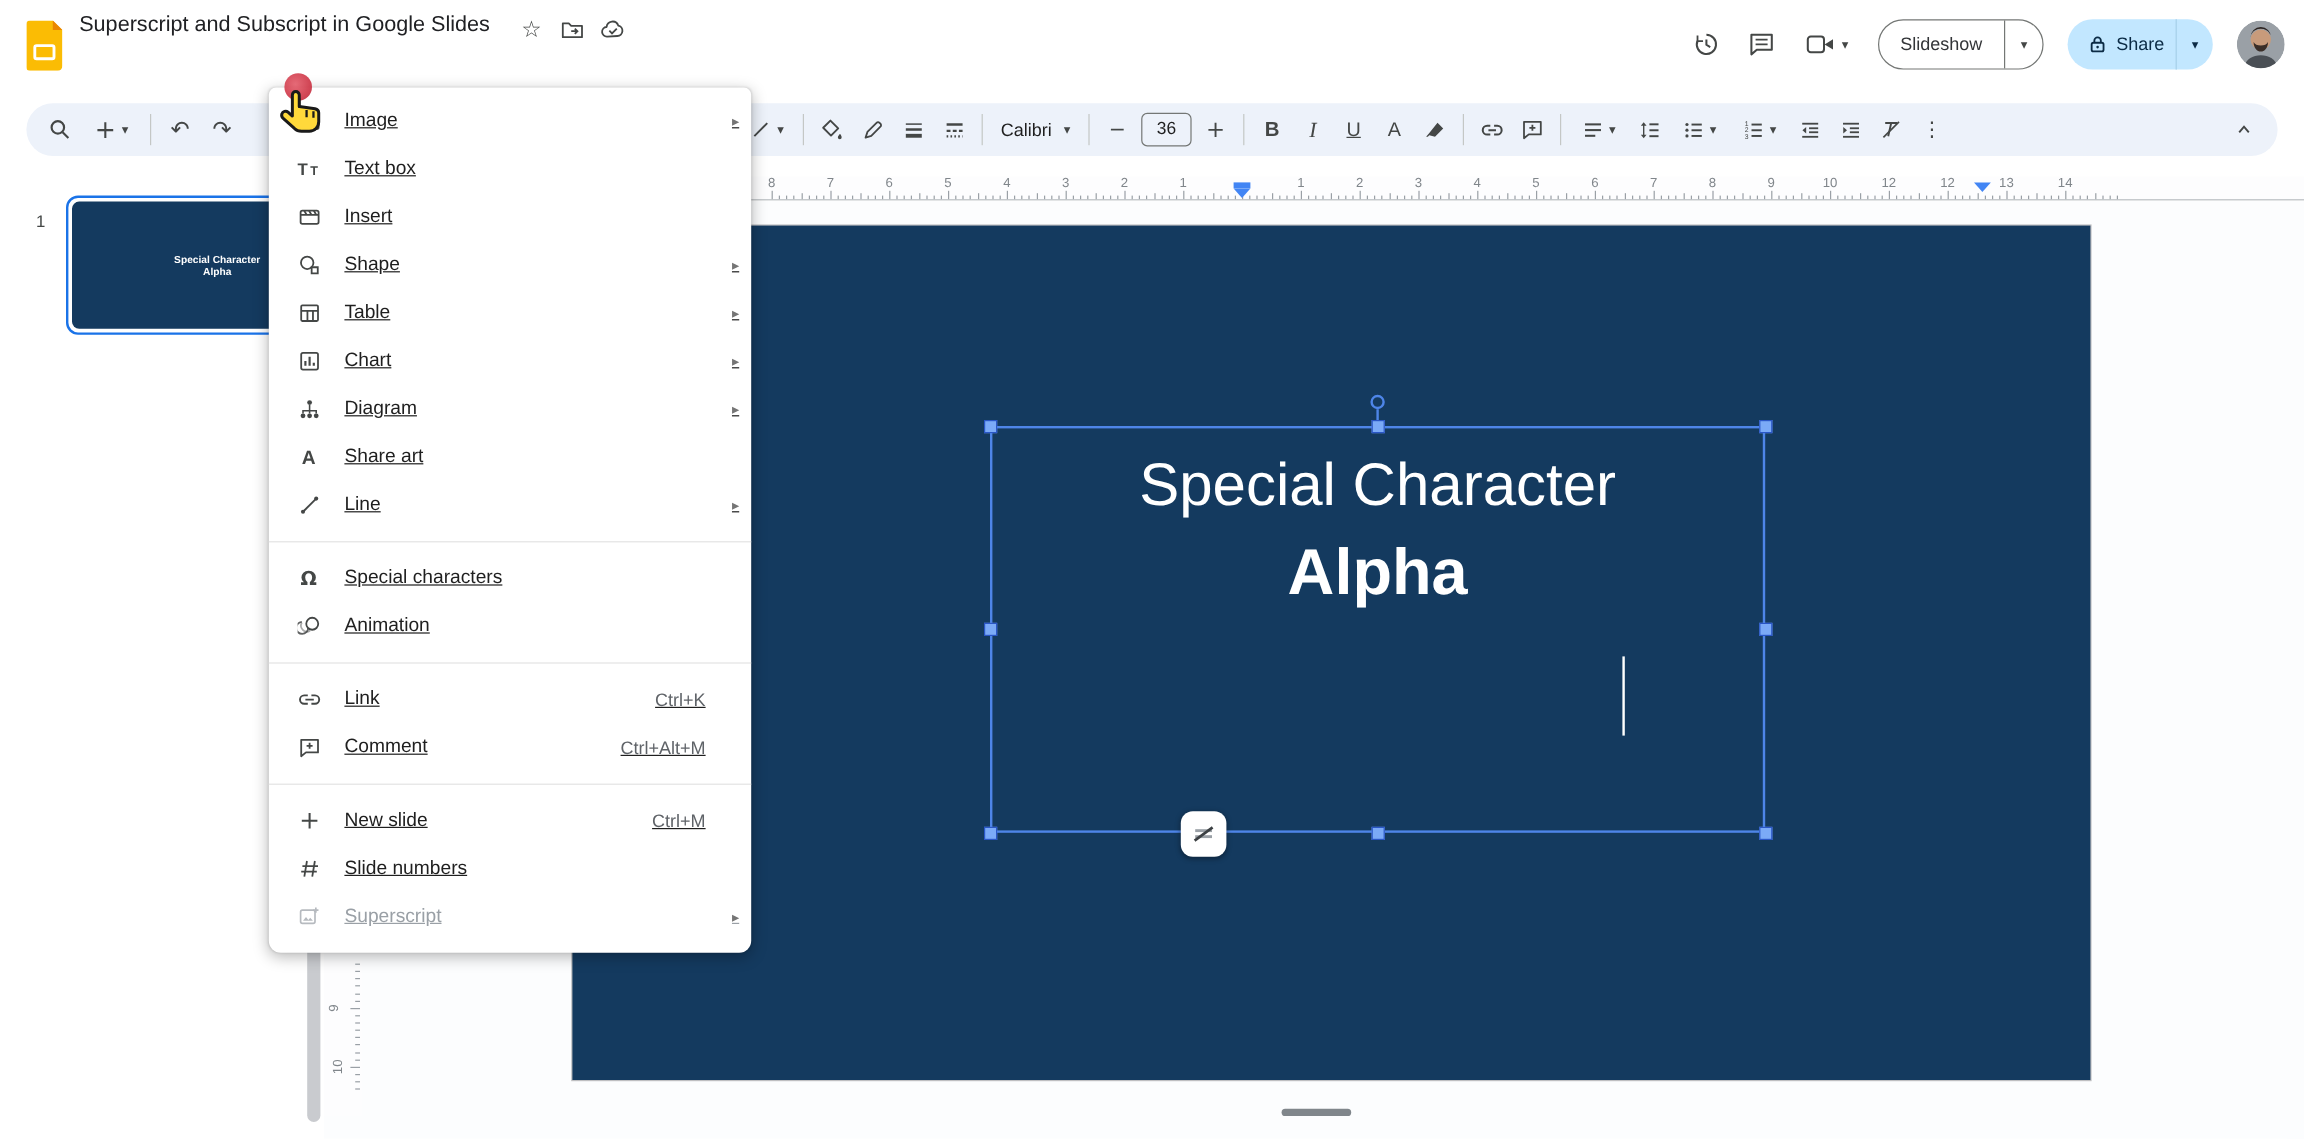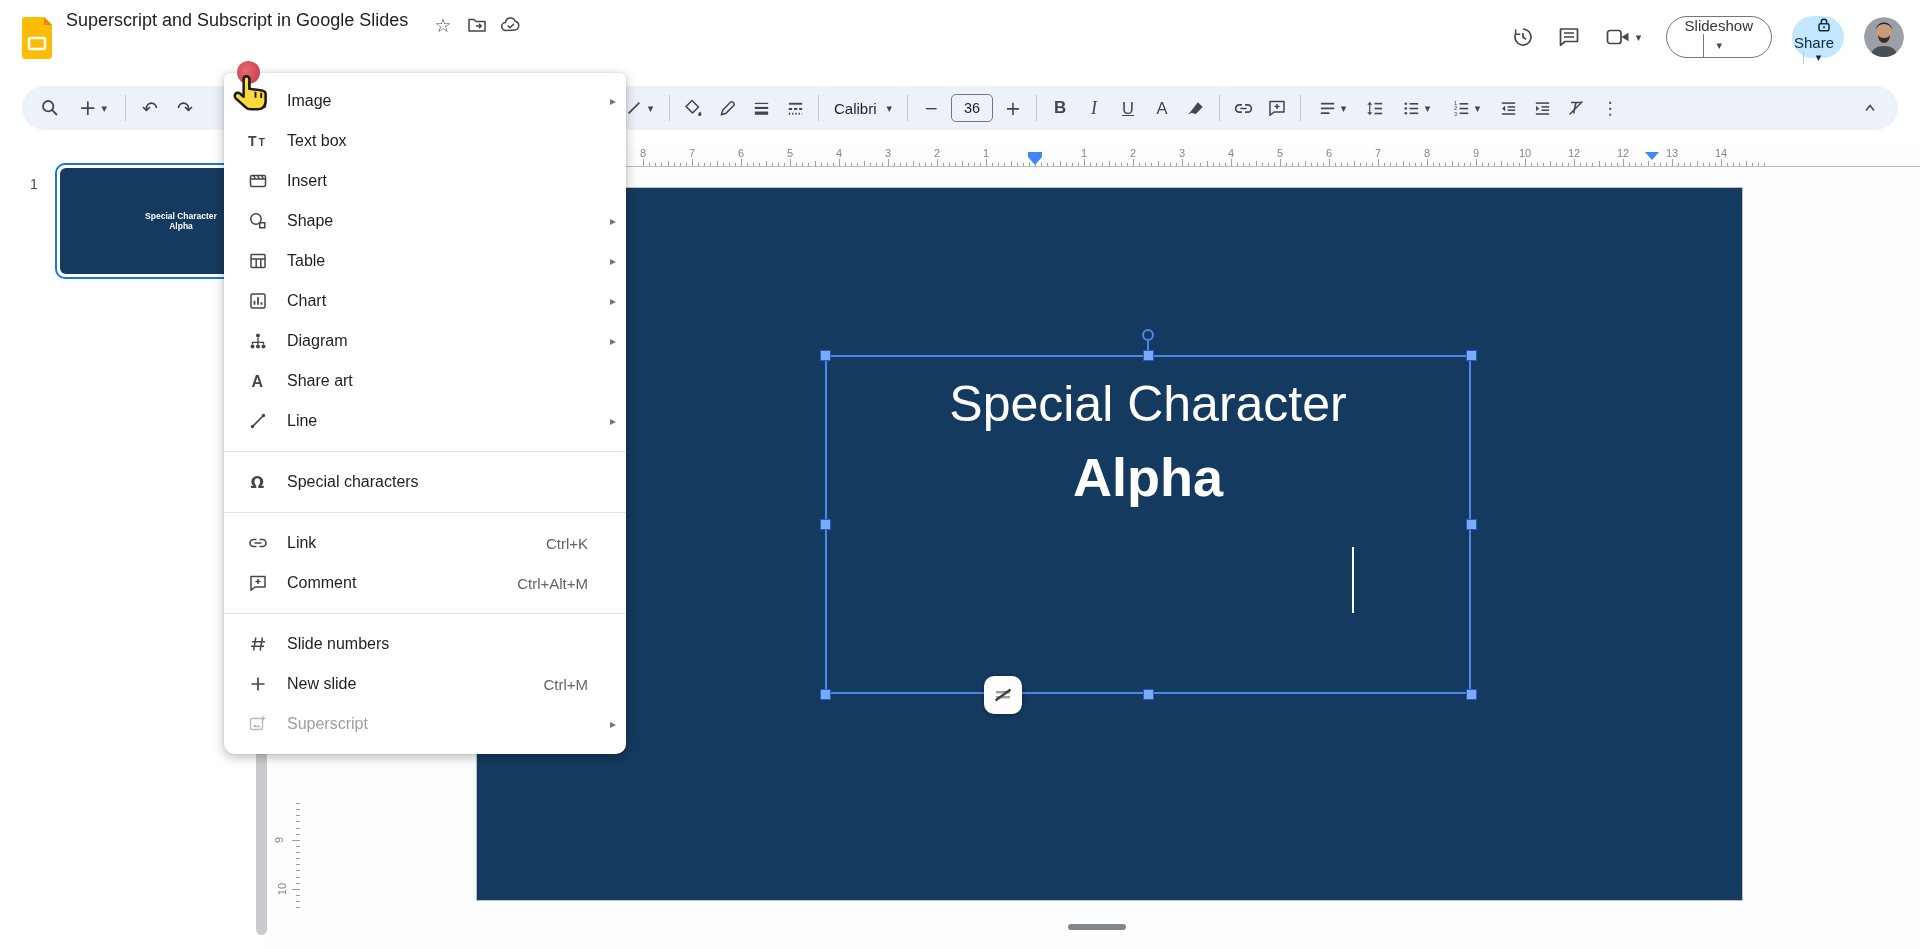--- a/index.html
+++ b/index.html
@@ -10,21 +10,21 @@
   
   #topbar{left:0;top:0;width:1920px;height:80px;background:#fff;z-index:20;}
   #slides-logo{left:22px;top:17px;}
   #doc-title{left:66px;top:10px;font-size:18px;color:#202124;white-space:nowrap;}
   .title-icon{top:14px;width:22px;height:22px;color:#444746;display:flex;align-items:center;justify-content:center;font-size:19px;}
   #menubar{left:56px;top:41px;display:flex;align-items:center;height:30px;}
   .menu-btn{padding:4px 11px;font-size:15.5px;color:#202124;border-radius:5px;cursor:default;}
   .menu-btn.active{background:#e2e5ea;}
   #topbar-right{right:16px;top:15px;display:flex;align-items:center;gap:20px;height:44px;}
   .tb-top-icon{width:26px;height:26px;color:#444746;display:flex;align-items:center;justify-content:center;}
-  .pill{height:42px;border-radius:21px;display:flex;align-items:center;box-sizing:border-box;flex-direction:column;}
+  .pill{height:42px;border-radius:21px;display:flex;align-items:center;box-sizing:border-box;}
   #slideshow-pill{border:1px solid #747775;background:#fff;}
   #slideshow-pill .lbl{padding:0 18px;font-size:15px;color:#333538;}
   #slideshow-pill .dd{border-left:1px solid #747775;height:100%;display:flex;align-items:center;padding:0 13px;}
   #share-pill{background:#c2e7ff;color:#0b2b45;text-align:right;}
   #share-pill .lk{padding:0 4px 0 16px;}
   #share-pill .lbl{padding:0 10px 0 2px;font-size:15px;font-weight:500;}
   #share-pill .dd{border-left:1px solid #a6cfe9;height:100%;display:flex;align-items:center;padding:0 12px;}
   .caret{font-family:"DejaVu Sans",sans-serif;font-size:11px;color:#444746;}
   #avatar{width:40px;height:40px;border-radius:50%;overflow:hidden;}
   
@@ -68,21 +68,21 @@
   #slide-text{left:555px;top:205px;width:646px;position:absolute;text-align:center;color:#fff;}
   #slide-text .l1{font-size:50px;font-weight:400;line-height:64px;}
   #slide-text .l2{font-size:54px;font-weight:700;line-height:82px;}
   #caret-line{left:1082px;top:380px;width:2px;height:66px;background:#fff;position:absolute;}
   #float-btn{left:714px;top:509px;width:38px;height:38px;background:#fff;border-radius:10px;position:absolute;
              box-shadow:0 1px 4px rgba(0,0,0,.35);display:flex;align-items:center;justify-content:center;}
   #hscrollbar{left:798px;top:757px;width:58px;height:6px;background:#80868b;border-radius:3px;position:absolute;}
   
   #insert-menu{left:224px;top:73px;width:402px;background:#fff;border-radius:6px 6px 10px 10px;z-index:60;
                box-shadow:0 3px 12px rgba(0,0,0,.28),0 0 2px rgba(0,0,0,.12);padding:8px 0 10px 0;box-sizing:border-box;}
-  .m-item{height:40px;display:flex;align-items:center;padding:0 10px 0 22px;font-size:16px;color:#1f1f1f;}
+  .m-item{height:40px;display:flex;align-items:center;padding:0 10px 0 22px;font-size:16px;color:#1f1f1f;text-decoration:underline;}
   .m-item .mi-icon{width:24px;height:24px;margin-right:17px;color:#444746;display:flex;align-items:center;justify-content:center;flex:none;}
   .m-item .mi-label{flex:1;white-space:nowrap;}
   .m-item .mi-short{font-size:15px;color:#5f6368;margin-right:14px;}
   .m-item .mi-sub{width:14px;color:#757575;font-family:"DejaVu Sans",sans-serif;font-size:12px;text-align:right;}
   .m-item.disabled{color:#9aa0a6;}
   .m-item.disabled .mi-icon{color:#b6babf;}
   .m-divider{height:1px;background:#e3e3e3;margin:10px 0;}
   
   #click-dot{left:237px;top:61px;width:23px;height:23px;border-radius:50%;z-index:100;
              background:radial-gradient(circle at 40% 40%, #e4606e 0%, #cf3a4a 60%, #b92a3c 100%);opacity:.93;}
@@ -711,20 +711,31 @@
     <div class="m-divider"></div>
     <div class="m-item">
       <span class="mi-icon">
         <svg width="20" height="20" viewBox="0 0 20 20">
           <text x="2.5" y="15.5" font-size="16" font-weight="600" fill="currentColor" font-family="DejaVu Sans,sans-serif">Ω</text>
         </svg>
       </span>
       <span class="mi-label">Special characters</span>
       <span class="mi-sub"></span>
     </div>
+    <div class="m-item">
+      <span class="mi-icon">
+        <svg width="20" height="20" viewBox="0 0 20 20" fill="none" stroke="currentColor" stroke-width="1.5">
+          <circle cx="12.2" cy="7.8" r="5"></circle>
+          <path d="M8.8 11.4a5 5 0 1 1-5.3-5.1" opacity=".85"></path>
+          <path d="M10.4 13.6a5 5 0 0 1-6.9-6.8" opacity=".45"></path>
+        </svg>
+      </span>
+      <span class="mi-label">Animation</span>
+      <span class="mi-sub"></span>
+    </div>
     <div class="m-divider"></div>
     <div class="m-item">
       <span class="mi-icon">
         <svg width="22" height="20" viewBox="0 0 22 20" fill="none" stroke="currentColor" stroke-width="1.6">
           <path d="M9.5 6.5H6.5a3.5 3.5 0 0 0 0 7h3M12.5 6.5h3a3.5 3.5 0 0 1 0 7h-3M7.5 10h7"></path>
         </svg>
       </span>
       <span class="mi-label">Link</span>
       <span class="mi-short">Ctrl+K</span>
       <span class="mi-sub"></span>
@@ -736,35 +747,35 @@
           <path d="M10 6v5M7.5 8.5h5"></path>
         </svg>
       </span>
       <span class="mi-label">Comment</span>
       <span class="mi-short">Ctrl+Alt+M</span>
       <span class="mi-sub"></span>
     </div>
     <div class="m-divider"></div>
     <div class="m-item">
       <span class="mi-icon">
+        <svg width="20" height="20" viewBox="0 0 20 20" stroke="currentColor" stroke-width="1.7" fill="none">
+          <path d="M10 3.5v13M3.5 10h13"></path>
+        </svg>
+      </span>
+      <span class="mi-label">New slide</span>
+      <span class="mi-short">Ctrl+M</span>
+      <span class="mi-sub"></span>
+    </div>
+    <div class="m-item">
+      <span class="mi-icon">
         <svg width="20" height="20" viewBox="0 0 20 20" stroke="currentColor" stroke-width="1.5" fill="none">
           <path d="M7.8 3.5l-2.2 13M14.4 3.5l-2.2 13M4 7.7h13M3 12.3h13"></path>
         </svg>
       </span>
       <span class="mi-label">Slide numbers</span>
-      <span class="mi-sub"></span>
-    </div>
-    <div class="m-item">
-      <span class="mi-icon">
-        <svg width="20" height="20" viewBox="0 0 20 20" stroke="currentColor" stroke-width="1.7" fill="none">
-          <path d="M10 3.5v13M3.5 10h13"></path>
-        </svg>
-      </span>
-      <span class="mi-label">New slide</span>
-      <span class="mi-short">Ctrl+M</span>
       <span class="mi-sub"></span>
     </div>
     <div class="m-item disabled">
       <span class="mi-icon">
         <svg width="20" height="20" viewBox="0 0 20 20" fill="none" stroke="currentColor" stroke-width="1.4">
           <rect x="2.5" y="4.5" width="12" height="11" rx="1.5"></rect>
           <path d="M4.5 13.3l2.5-3.1 2 2.4 1.5-1.8 2.3 2.5z" fill="currentColor" stroke="none"></path>
           <path d="M15.2 2.2v4.4M13 4.4h4.4"></path>
         </svg>
       </span>

